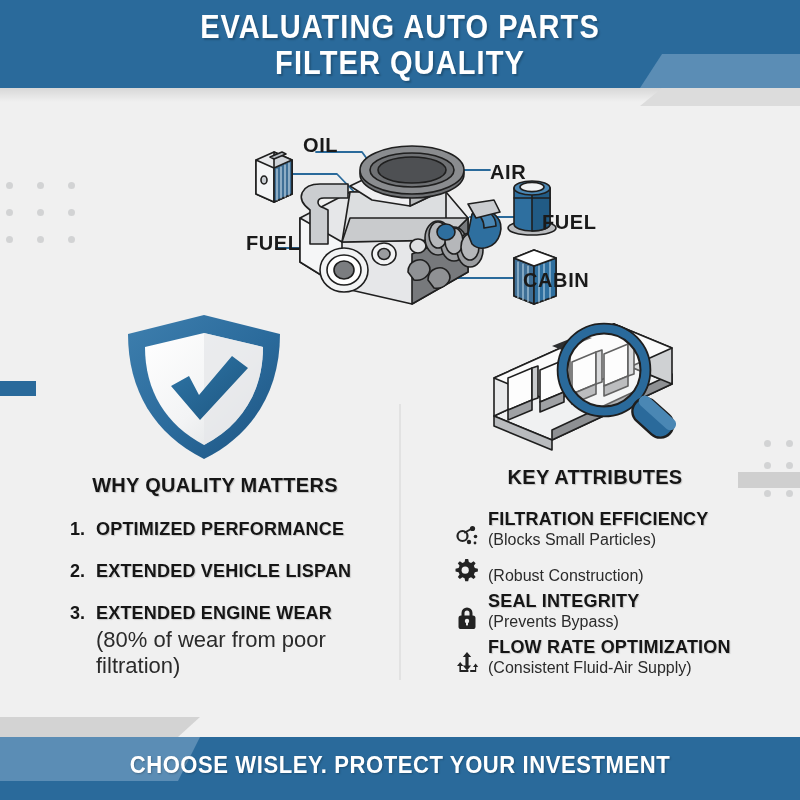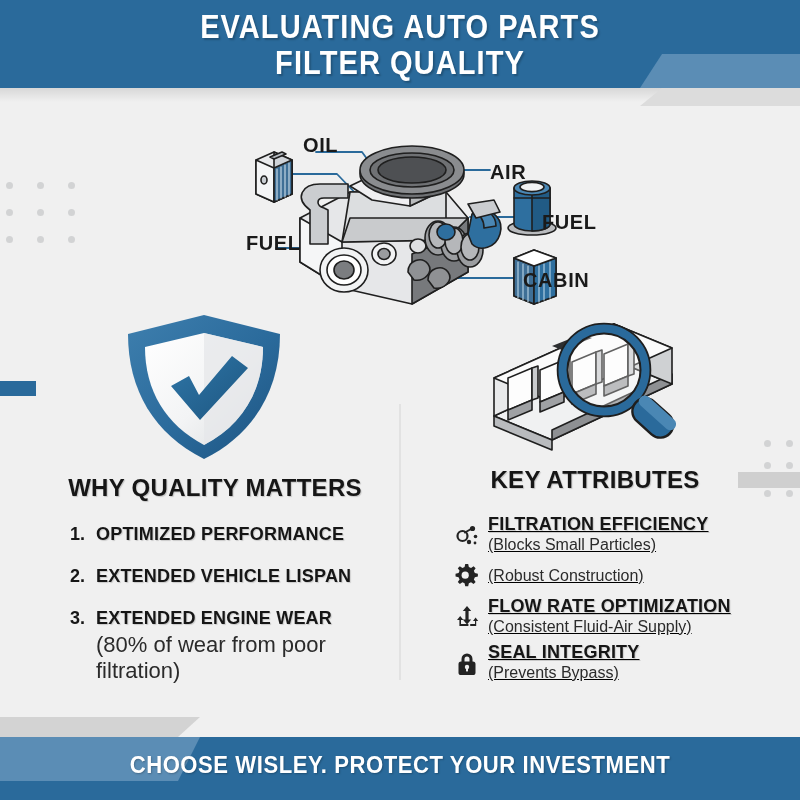--- a/index.html
+++ b/index.html
@@ -71,21 +71,21 @@
 
   
   .divider{position:absolute;left:399px;top:404px;width:2px;height:276px;background:#e2e2e2;}
 
   
   .col-left{position:absolute;left:40px;top:474px;width:350px;}
   .col-right{position:absolute;left:420px;top:466px;width:350px;}
 
   .col-heading{
     text-align:center;color:#161616;font-weight:bold;
-    font-size:24px;letter-spacing:.3px;
+    font-size:20px;letter-spacing:.3px;
     font-family:"Liberation Sans Narrow","Liberation Sans",sans-serif;
     text-shadow:1px 1px 1px rgba(0,0,0,.18);
   }
   .why-list{margin:22px 0 0 0;padding:0;list-style:none;}
   .why-item{display:flex;align-items:flex-start;margin-bottom:21px;padding-left:30px;}
   .why-num{
     font-weight:bold;font-size:18px;color:#161616;width:26px;flex:none;
     font-family:"Liberation Sans Narrow","Liberation Sans",sans-serif;
   }
   .why-body{flex:1;}
@@ -95,21 +95,21 @@
     text-shadow:1px 1px 1px rgba(0,0,0,.16);
   }
   .why-sub{
     font-size:22px;color:#2b2b2b;margin-top:3px;
     font-family:"Liberation Sans Narrow","Liberation Sans",sans-serif;
   }
   .why-item.gap{margin-top:12px;}
 
   
   .attr-list{margin:20px 0 0 0;padding:0;list-style:none;}
-  .attr-item{display:flex;align-items:center;margin-bottom:6px;padding-left:34px;text-decoration:underline;}
+  .attr-item{display:flex;align-items:flex-end;margin-bottom:6px;padding-left:34px;}
   .attr-icon{width:34px;flex:none;padding-top:4px;}
   .attr-icon svg{display:block;}
   .attr-text{flex:1;}
   .attr-main{
     font-weight:bold;font-size:18px;color:#161616;letter-spacing:.2px;
     font-family:"Liberation Sans Narrow","Liberation Sans",sans-serif;
     text-shadow:1px 1px 1px rgba(0,0,0,.16);
   }
   .attr-sub{
     font-size:16px;color:#2b2b2b;margin-top:1px;
@@ -424,45 +424,45 @@
         </span>
         <span class="attr-text">
 
           <span class="attr-sub" style="display:block;">(Robust Construction)</span>
         </span>
       </li>
 
       <li class="attr-item">
         <span class="attr-icon">
           <svg width="26" height="26" viewBox="0 0 26 26" xmlns="http://www.w3.org/2000/svg" fill="#232323">
-            <path d="M13,1 l4.2,5 l-2.6,0 l0,8.5 l2.6,0 l-4.2,5 l-4.2,-5 l2.6,0 l0,-8.5 l-2.6,0 Z"></path>
-            <path d="M4,18 l0,-4 l2.4,0 l-3.2,-4 l-3.2,4 l2.4,0 l0,6 l9,0 l0,-2 Z" transform="translate(3,1)"></path>
-            <path d="M22,17 l0,-3 l-2,0 l2.6,-3.4 l2.6,3.4 l-2,0 l0,5 l-6,0 l0,-2 Z" transform="translate(-1,2)"></path>
-          </svg>
-        </span>
-        <span class="attr-text">
-          <span class="attr-main">FLOW RATE OPTIMIZATION</span>
-          <span class="attr-sub" style="display:block;">(Consistent Fluid-Air Supply)</span>
-        </span>
-      </li>
-
-      <li class="attr-item">
-        <span class="attr-icon">
-          <svg width="26" height="26" viewBox="0 0 26 26" xmlns="http://www.w3.org/2000/svg" fill="#232323">
             <path d="M7.5,11 l0,-3 a5.5,5.5 0 0 1 11,0 l0,3 l-3,0 l0,-3 a2.5,2.5 0 0 0 -5,0 l0,3 Z"></path>
             <rect x="4.5" y="10.5" width="17" height="13.5" rx="2.6"></rect>
             <circle cx="13" cy="16" r="2.2" fill="#f0f0f0"></circle>
             <rect x="12" y="16" width="2" height="4.4" fill="#f0f0f0"></rect>
           </svg>
         </span>
         <span class="attr-text">
           <span class="attr-main">SEAL INTEGRITY</span>
           <span class="attr-sub" style="display:block;">(Prevents Bypass)</span>
         </span>
       </li>
+
+      <li class="attr-item">
+        <span class="attr-icon">
+          <svg width="26" height="26" viewBox="0 0 26 26" xmlns="http://www.w3.org/2000/svg" fill="#232323">
+            <path d="M13,1 l4.2,5 l-2.6,0 l0,8.5 l2.6,0 l-4.2,5 l-4.2,-5 l2.6,0 l0,-8.5 l-2.6,0 Z"></path>
+            <path d="M4,18 l0,-4 l2.4,0 l-3.2,-4 l-3.2,4 l2.4,0 l0,6 l9,0 l0,-2 Z" transform="translate(3,1)"></path>
+            <path d="M22,17 l0,-3 l-2,0 l2.6,-3.4 l2.6,3.4 l-2,0 l0,5 l-6,0 l0,-2 Z" transform="translate(-1,2)"></path>
+          </svg>
+        </span>
+        <span class="attr-text">
+          <span class="attr-main">FLOW RATE OPTIMIZATION</span>
+          <span class="attr-sub" style="display:block;">(Consistent Fluid-Air Supply)</span>
+        </span>
+      </li>
     </ul>
   </div>
 
   <div class="footer-shadow-chev"></div>
   <div class="footer">
     <div class="footer-chev"></div>
     <div class="footer-text">CHOOSE WISLEY. PROTECT YOUR INVESTMENT</div>
   </div>
 
 </div>

